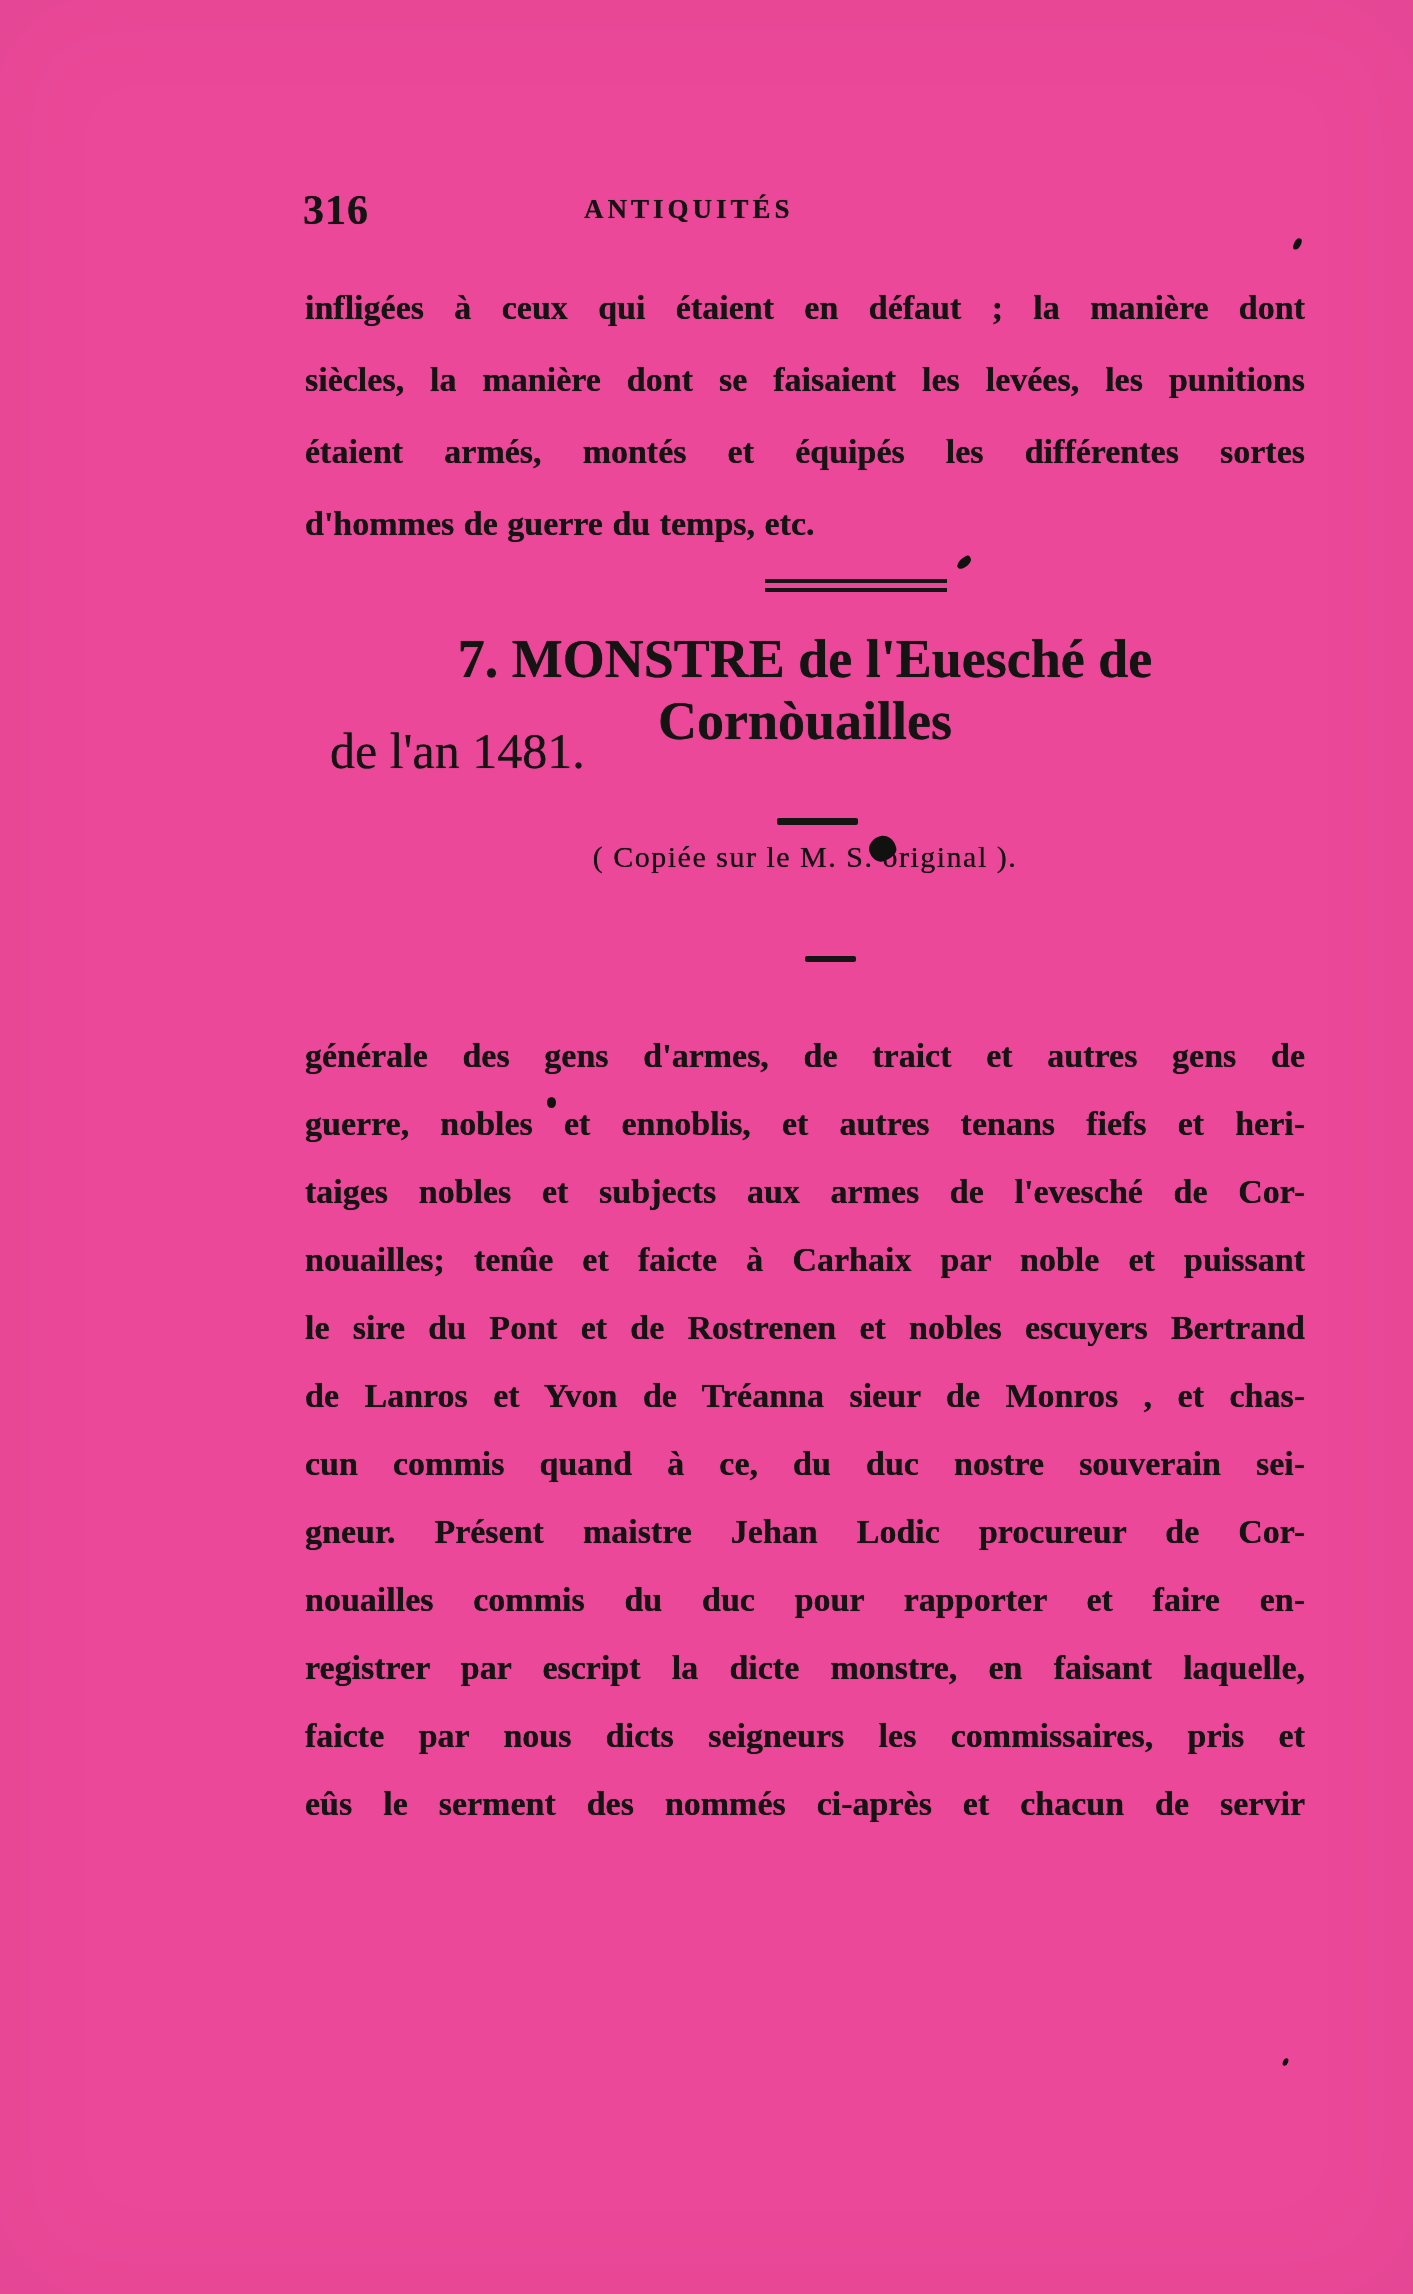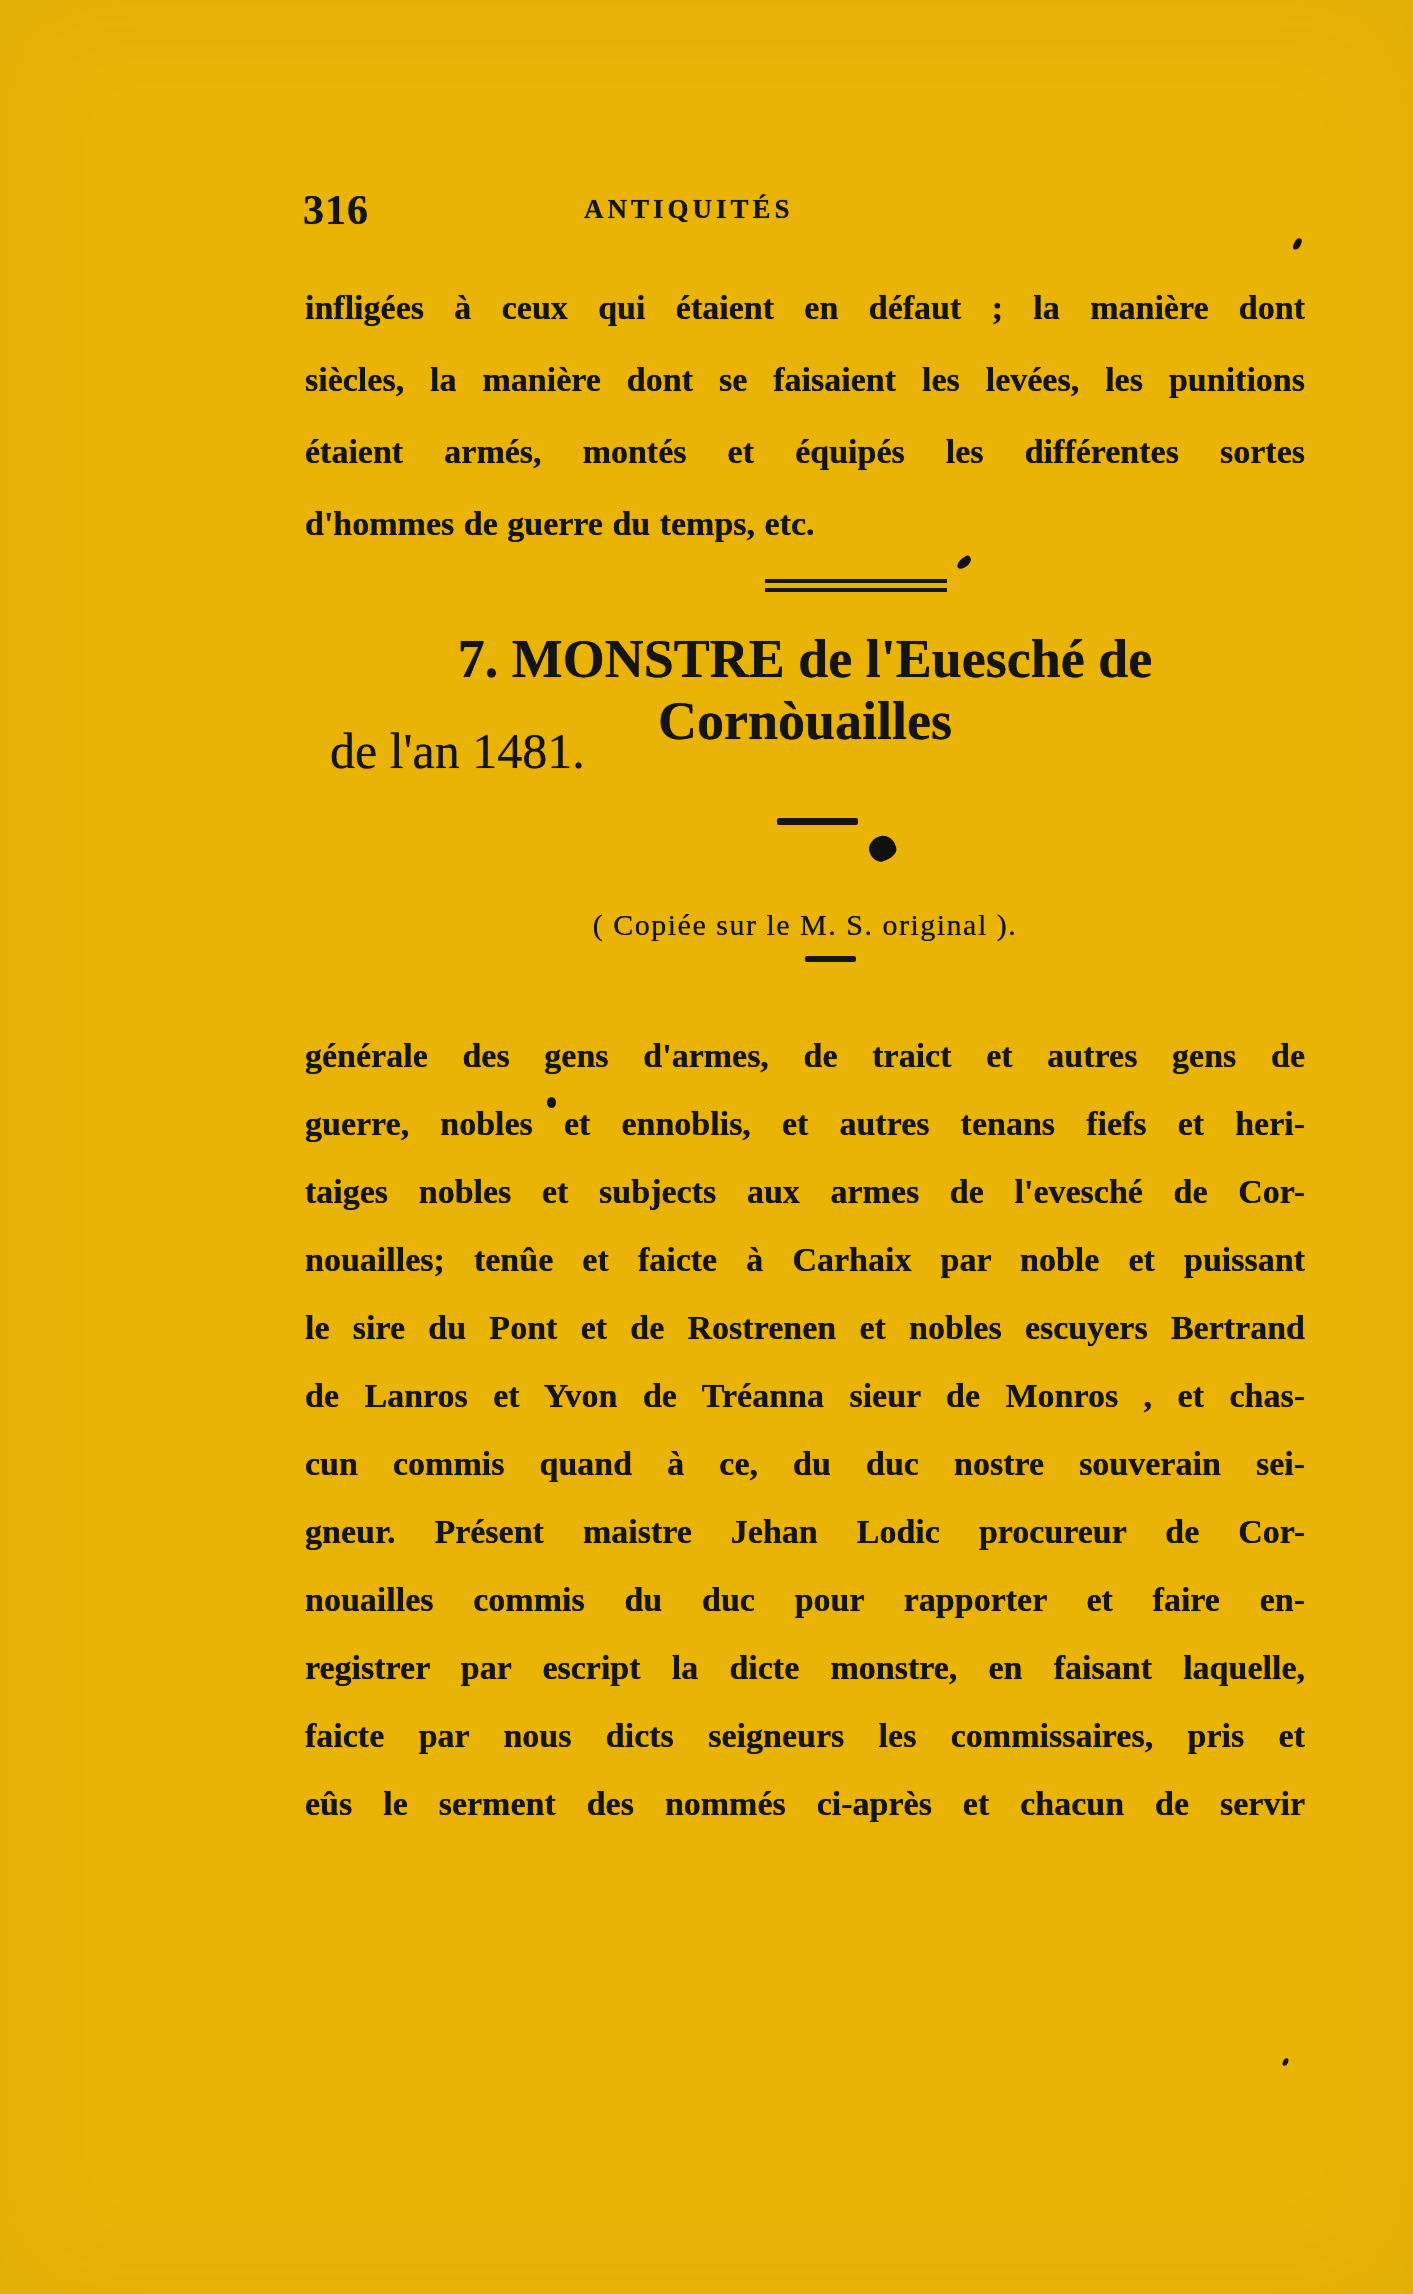--- a/index.html
+++ b/index.html
@@ -4,21 +4,21 @@
 <style>
   html, body {
     margin: 0;
     padding: 0;
     background: #e8e8e6;
   }
   .page {
     position: relative;
     width: 1413px;
     height: 2294px;
-    background: #eab308;
+    background: #ec4899;
     overflow: hidden;
     font-family: "Liberation Serif", serif;
     color: #141413;
     box-shadow: inset 0 0 120px rgba(60,55,45,0.05);
   }
   .ink {
     text-shadow: 0 0 0.7px rgba(10,10,10,0.75);
   }
   
   .page-number {
@@ -78,21 +78,21 @@
     left: 330px;
     top: 722px;
     width: 740px;
     text-align: left;
     font-size: 50px;
     font-weight: normal;
   }
   .source-note {
     position: absolute;
     left: 305px;
-    top: 908px;
+    top: 840px;
     width: 1000px;
     text-align: center;
     font-size: 30px;
     font-weight: normal;
     letter-spacing: 1.5px;
   }
   
   .double-rule {
     position: absolute;
     left: 765px;

